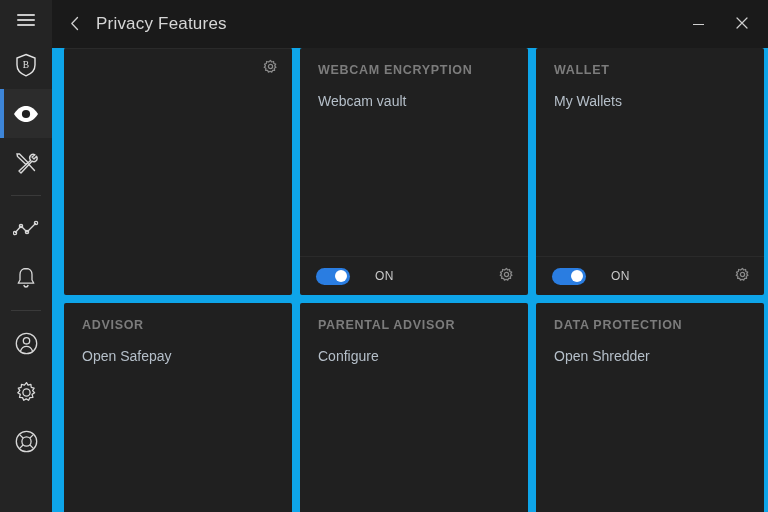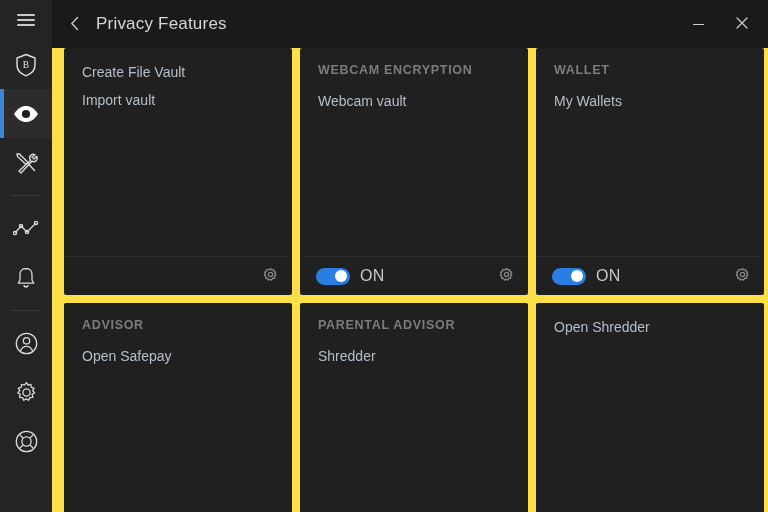--- a/index.html
+++ b/index.html
@@ -56,21 +56,21 @@
     margin: 3px 0;
     border-radius: 1px;
   }
   .side-icon svg { display: block; }
 
   
   .main {
     flex: 1 1 auto;
     display: flex;
     flex-direction: column;
-    background: #fde047;
+    background: #0ea5e9;
     min-width: 0;
   }
   .titlebar {
     height: 48px;
     flex: 0 0 48px;
     display: flex;
     align-items: center;
     background: #1a1a1a;
     padding-left: 10px;
     padding-right: 4px;
@@ -161,23 +161,23 @@
     flex: 0 0 auto;
   }
   .toggle .knob {
     position: absolute;
     top: 2.5px; right: 3px;
     width: 12px; height: 12px;
     border-radius: 50%;
     background: #ffffff;
   }
   .toggle-label {
-    font-size: 16px;
+    font-size: 12px;
     color: #c9c9c9;
-    margin-left: 10px;
+    margin-left: 25px;
     letter-spacing: 0.4px;
   }
   .gear-slot {
     margin-left: auto;
     display: flex;
     align-items: center;
     color: #8a8a8a;
   }
   .foot-empty { flex: 1 1 auto; }
 </style>
@@ -311,24 +311,20 @@
             </svg>
           </span>
         </div>
       </div>
     </div>
 
     <div class="content">
       <div class="grid">
 
         <div class="card">
-          <div class="card-links">
-            <a class="card-link">Create File Vault</a>
-            <a class="card-link">Import vault</a>
-          </div>
           <div class="card-foot">
             <div class="foot-empty"></div>
             <div class="gear-slot">
               <span>
                 <svg width="15" height="15" viewBox="0 0 15 15">
                   <g fill="none" stroke="#8a8a8a" stroke-width="1.25">
                     <circle cx="7.5" cy="7.5" r="2.1"></circle>
                     <path d="M7.5 1.4 L8.6 3 L10.6 2.5 L10.8 4.5 L12.7 5.2 L11.7 6.8 L13 8.3 L11.3 9.3
                              L11.6 11.3 L9.6 11.4 L8.7 13.2 L7.1 12.3 L5.5 13.2 L4.6 11.4 L2.6 11.3
                              L2.9 9.3 L1.2 8.3 L2.5 6.8 L1.5 5.2 L3.4 4.5 L3.6 2.5 L5.6 3 Z" stroke-linejoin="round"></path>
@@ -392,25 +388,26 @@
         <div class="card">
           <div class="card-head">ADVISOR</div>
           <div class="card-links">
             <a class="card-link">Open Safepay</a>
           </div>
         </div>
 
         <div class="card">
           <div class="card-head">PARENTAL ADVISOR</div>
           <div class="card-links">
-            <a class="card-link">Shredder</a>
-          </div>
-        </div>
-
-        <div class="card">
+            <a class="card-link">Configure</a>
+          </div>
+        </div>
+
+        <div class="card">
+          <div class="card-head">DATA PROTECTION</div>
           <div class="card-links">
             <a class="card-link">Open Shredder</a>
           </div>
         </div>
 
       </div>
     </div>
 
   </div>
 </div>

